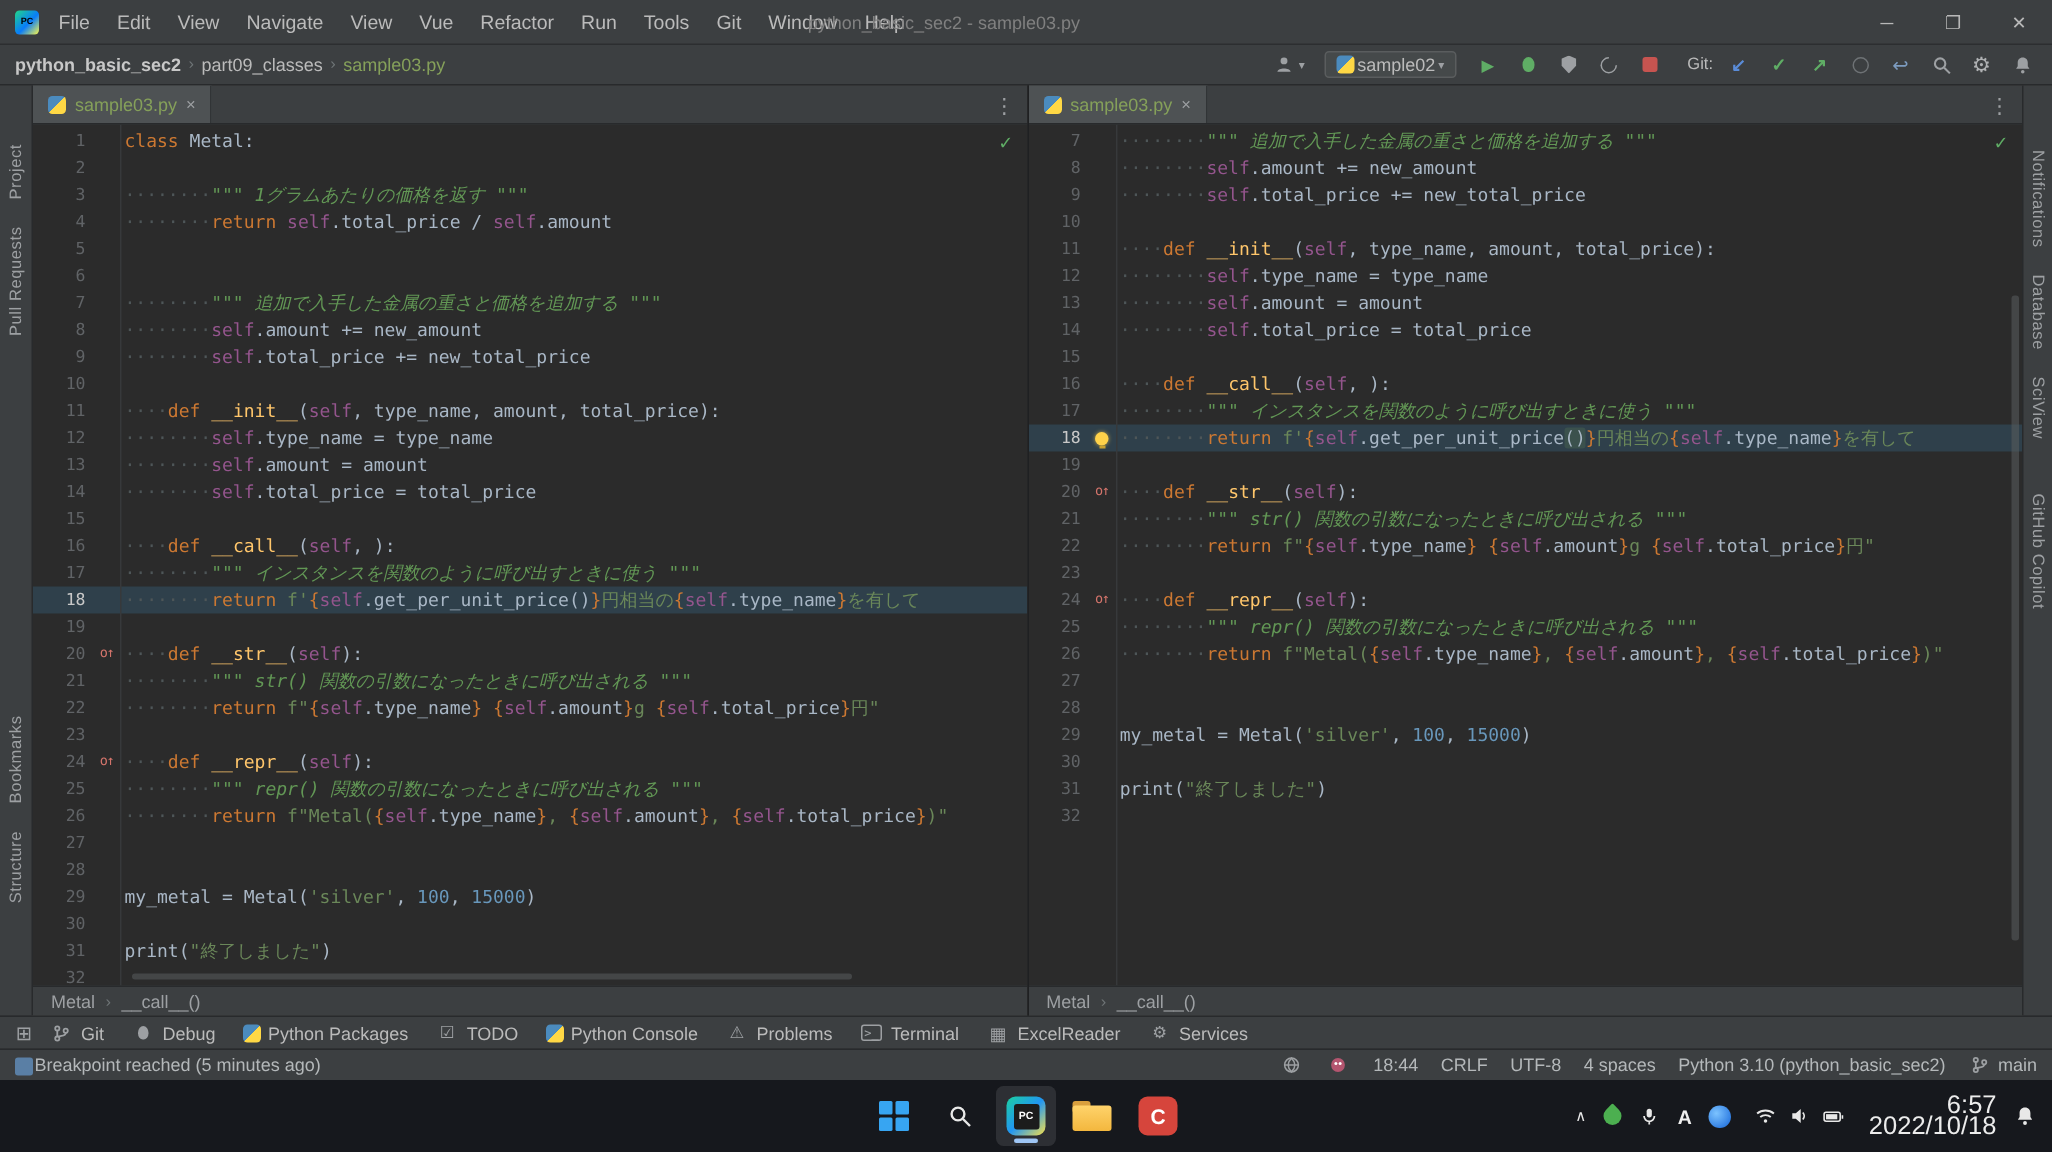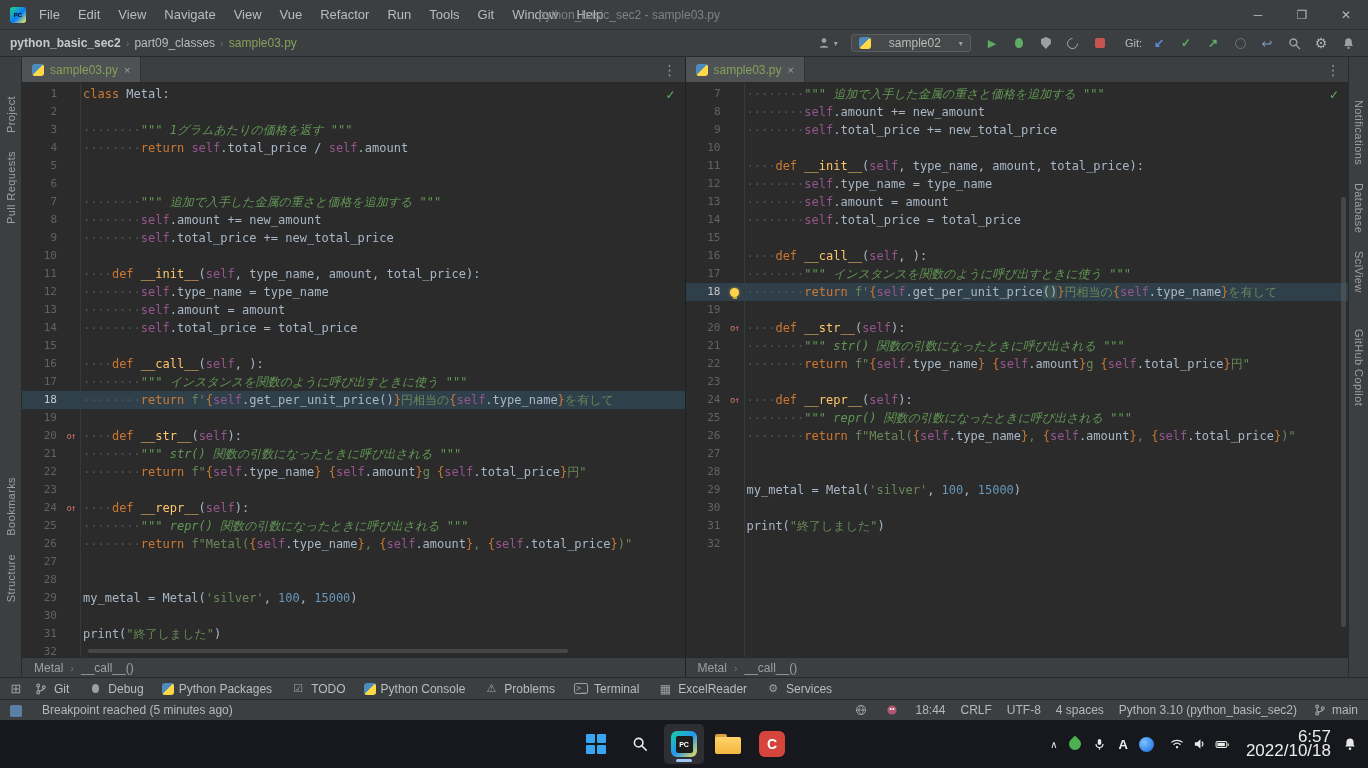--- a/index.html
+++ b/index.html
@@ -20,21 +20,21 @@
 
   
   .navbar{height:27px;background:#3c3f41;border-bottom:1px solid #282a2c;display:flex;align-items:center;justify-content:space-between;padding:0 10px;box-sizing:border-box;flex:0 0 auto}
   .breadcrumbs{display:flex;align-items:center;gap:5px;font-size:12px}
   .crumb{color:#bbbbbb}
   .crumb.project{font-weight:bold;color:#c8c8c8}
   .crumb.file{color:#85a05a}
   .crumb-sep{color:#6f7577;font-size:11px}
   .nav-right{display:flex;align-items:center;gap:7px}
   .nav-item{display:inline-flex;align-items:center;gap:2px;padding:1px 2px}
-  .runbox{display:inline-flex;align-items:center;gap:18px;background:#45494a;border:1px solid #5a5d5e;border-radius:3px;padding:1px 7px;font-size:12px;color:#bbbbbb;margin:0 4px}
+  .runbox{display:inline-flex;align-items:center;gap:2px;background:#45494a;border:1px solid #5a5d5e;border-radius:3px;padding:1px 7px;font-size:12px;color:#bbbbbb;margin:0 4px}
   .caret{font-size:8px;color:#9da0a3}
   .git-label{font-size:11px;color:#bbbbbb;margin-left:8px}
 
   
   .icon{position:relative;display:inline-flex;align-items:center;justify-content:center;width:16px;height:16px;color:#9da0a3;flex:0 0 auto}
   .icon svg{display:block}
   .icon-run::before{content:"▶";color:#5fad65;font-size:11px}
   .icon-debug::before{content:"";width:8px;height:10px;border-radius:50% 50% 46% 46%;background:#5fad65}
   .icon-coverage::before{content:"";width:10px;height:12px;background:#9da0a3;clip-path:polygon(50% 0,100% 18%,100% 55%,50% 100%,0 55%,0 18%)}
   .icon-profiler::before{content:"";width:9px;height:9px;border:1.4px solid #9da0a3;border-radius:50%;border-top-color:transparent;transform:rotate(45deg)}
@@ -98,21 +98,21 @@
   .bulb::after{content:"";position:absolute;left:2.5px;top:9px;width:4px;height:2px;background:#c9a22f}
   .inspect-ok{position:absolute;top:31px;right:9px;color:#5fad65;font-size:12px;z-index:3}
   .hscroll{position:absolute;bottom:24px;left:66px;width:480px;height:4px;background:#5a5d5e;border-radius:2px;opacity:.55;z-index:3}
   .vscroll{position:absolute;top:140px;right:2px;width:5px;height:430px;background:#5a5d5e;border-radius:2px;opacity:.55;z-index:3}
   .pane-crumb{height:20px;background:#3c3f41;border-top:1px solid #282a2c;display:flex;align-items:center;gap:7px;padding-left:12px;font-size:12px;color:#9da0a3;box-sizing:border-box;flex:0 0 auto}
 
   
   .toolwin-bar{height:22px;background:#3c3f41;border-top:1px solid #282a2c;display:flex;align-items:center;padding:0 8px;box-sizing:border-box;flex:0 0 auto}
   .toolwin-item{display:inline-flex;align-items:center;gap:5px;padding:0 9px;font-size:12px;color:#bbbbbb}
   .statusbar{height:21px;background:#3c3f41;border-top:1px solid #282a2c;display:flex;align-items:center;justify-content:space-between;padding:0 10px;box-sizing:border-box;font-size:12px;color:#b4b8ba;flex:0 0 auto}
-  .status-left{display:flex;align-items:flex-end;gap:20px}
+  .status-left{display:flex;align-items:flex-end;gap:1px}
   .status-ic{width:12px;height:12px;border-radius:2px;background:#5a7fa5}
   .status-right{display:flex;align-items:center;gap:15px}
   .status-item{display:inline-flex;align-items:center;gap:4px;white-space:nowrap}
 
   
   .taskbar{position:absolute;left:0;right:0;bottom:0;height:48px;background:#16181d;z-index:5}
   .tb-center{position:absolute;left:50%;top:4px;transform:translateX(-50%);display:flex;gap:4px}
   .tb-app{width:40px;height:40px;border-radius:5px;display:flex;align-items:center;justify-content:center;position:relative}
   .tb-app.active{background:rgba(255,255,255,.10)}
   .tb-app.active::after{content:"";position:absolute;bottom:2px;left:50%;transform:translateX(-50%);width:16px;height:3px;border-radius:2px;background:#9fc6f5}

